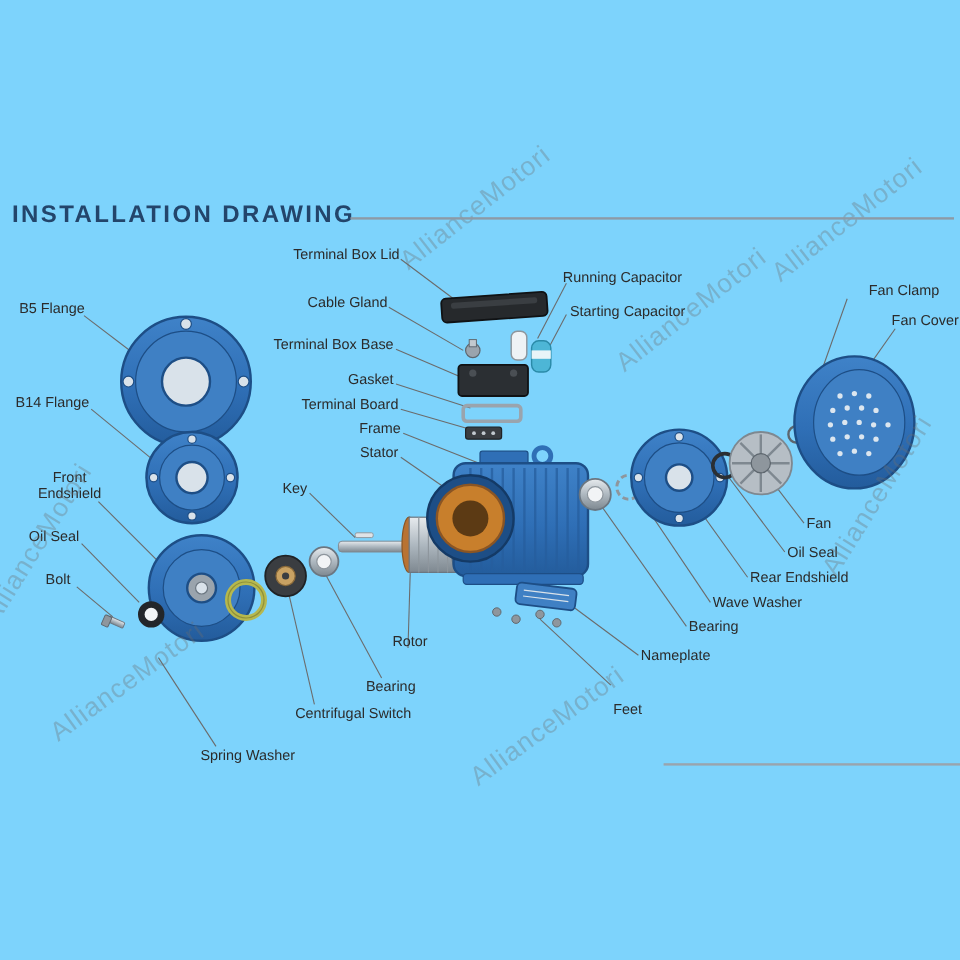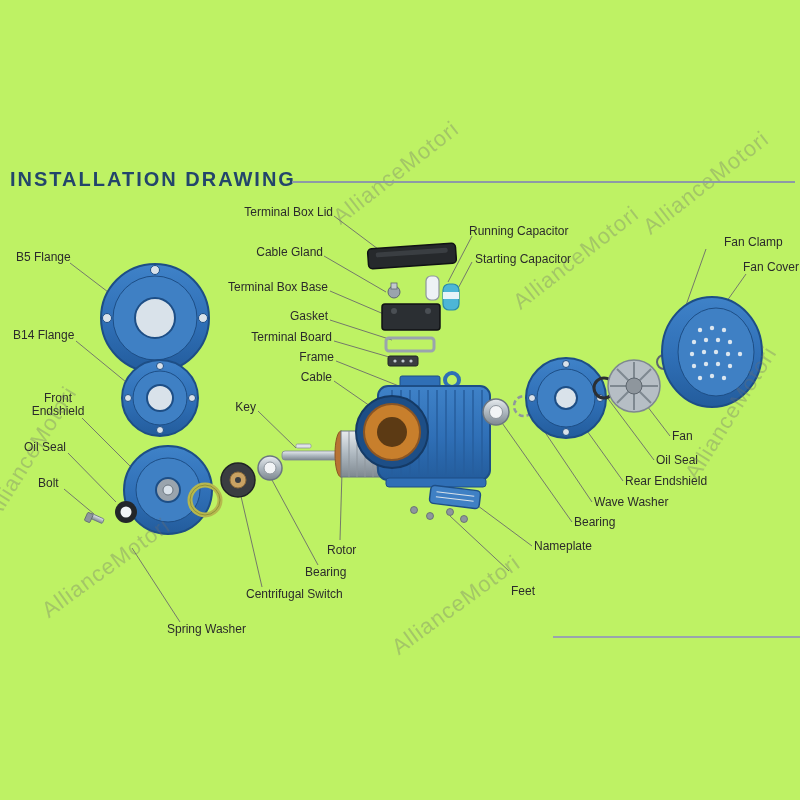--- a/index.html
+++ b/index.html
@@ -1,19 +1,19 @@
 <!DOCTYPE html>
 <html><head>
 <meta charset="utf-8">
 <style>
   * { margin:0; padding:0; box-sizing:border-box; }
   body { font-family:"Liberation Sans", sans-serif; background:#ffffff; }
   .page {
     position:relative; width:800px; height:800px;
-    background:#bef264; overflow:hidden;
+    background:#7dd3fc; overflow:hidden;
   }
   .title-row {
     position:absolute; left:0; top:168px; width:800px; height:30px; z-index:6;
   }
   .page-title {
     position:absolute; left:10px; top:0;
     font-size:20px; font-weight:700; letter-spacing:2px;
     color:#23456b;
   }
   .title-rule {
@@ -300,37 +300,37 @@
   <span class="part-label wrap" style="left:24px; top:392px; width:68px;">Front Endshield</span>
   <span class="part-label" style="left:24px; top:441px;">Oil Seal</span>
   <span class="part-label" style="left:38px; top:477px;">Bolt</span>
 
   <span class="part-label right" style="left:225px; top:206px; width:108px;">Terminal Box Lid</span>
   <span class="part-label right" style="left:225px; top:246px; width:98px;">Cable Gland</span>
   <span class="part-label right" style="left:220px; top:281px; width:108px;">Terminal Box Base</span>
   <span class="part-label right" style="left:240px; top:310px; width:88px;">Gasket</span>
   <span class="part-label right" style="left:236px; top:331px; width:96px;">Terminal Board</span>
   <span class="part-label right" style="left:248px; top:351px; width:86px;">Frame</span>
-  <span class="part-label right" style="left:248px; top:371px; width:84px;">Cable</span>
+  <span class="part-label right" style="left:248px; top:371px; width:84px;">Stator</span>
   <span class="part-label right" style="left:206px; top:401px; width:50px;">Key</span>
 
   <span class="part-label" style="left:469px; top:225px;">Running Capacitor</span>
   <span class="part-label" style="left:475px; top:253px;">Starting Capacitor</span>
   <span class="part-label" style="left:700px; top:236px;padding-left:24px;">Fan Clamp</span>
   <span class="part-label" style="left:732px; top:261px;padding-left:11px;">Fan Cover</span>
 
   <span class="part-label" style="left:672px; top:430px;">Fan</span>
   <span class="part-label" style="left:656px; top:454px;">Oil Seal</span>
   <span class="part-label" style="left:625px; top:475px;">Rear Endshield</span>
   <span class="part-label" style="left:594px; top:496px;">Wave Washer</span>
   <span class="part-label" style="left:574px; top:516px;">Bearing</span>
   <span class="part-label" style="left:534px; top:540px;">Nameplate</span>
   <span class="part-label" style="left:511px; top:585px;">Feet</span>
 
-  <span class="part-label" style="left:327px; top:544px;">Rotor</span>
+  <span class="part-label" style="left:327px; top:528px;">Rotor</span>
   <span class="part-label" style="left:305px; top:566px;">Bearing</span>
   <span class="part-label" style="left:246px; top:588px;">Centrifugal Switch</span>
   <span class="part-label" style="left:167px; top:623px;">Spring Washer</span>
 
   <span class="watermark" style="left:320px; top:160px; transform:rotate(-38deg);">AllianceMotori</span>
   <span class="watermark" style="left:630px; top:170px; transform:rotate(-38deg);">AllianceMotori</span>
   <span class="watermark" style="left:500px; top:245px; transform:rotate(-38deg);">AllianceMotori</span>
   <span class="watermark" style="left:655px; top:400px; transform:rotate(-58deg);">AllianceMotori</span>
   <span class="watermark" style="left:-45px; top:440px; transform:rotate(-58deg);">AllianceMotori</span>
   <span class="watermark" style="left:30px; top:555px; transform:rotate(-36deg);">AllianceMotori</span>

